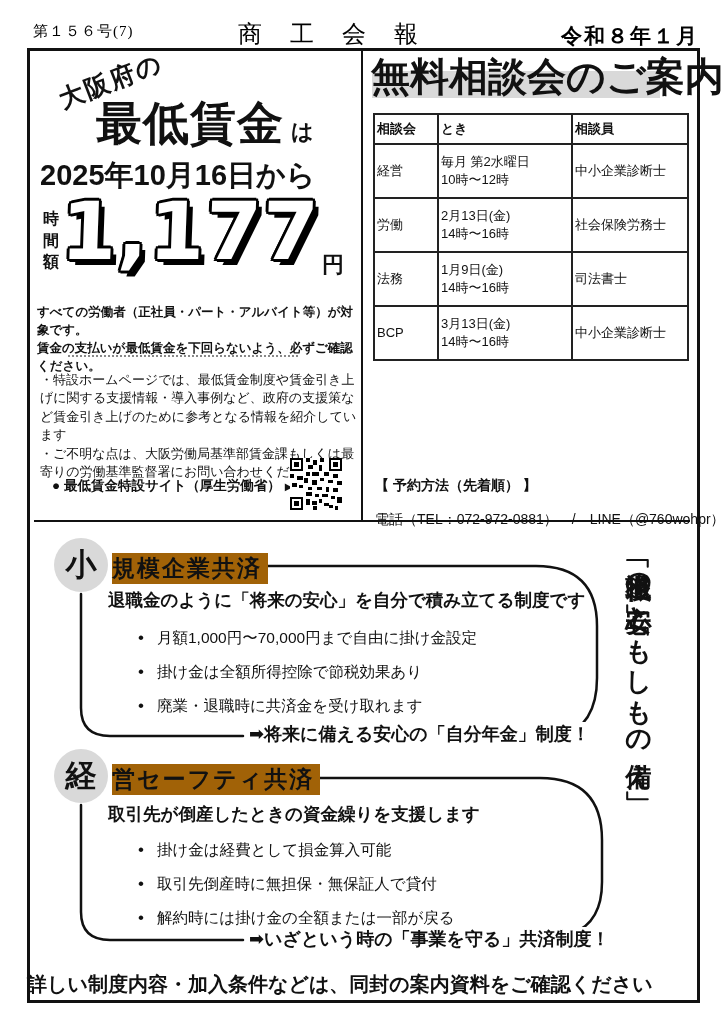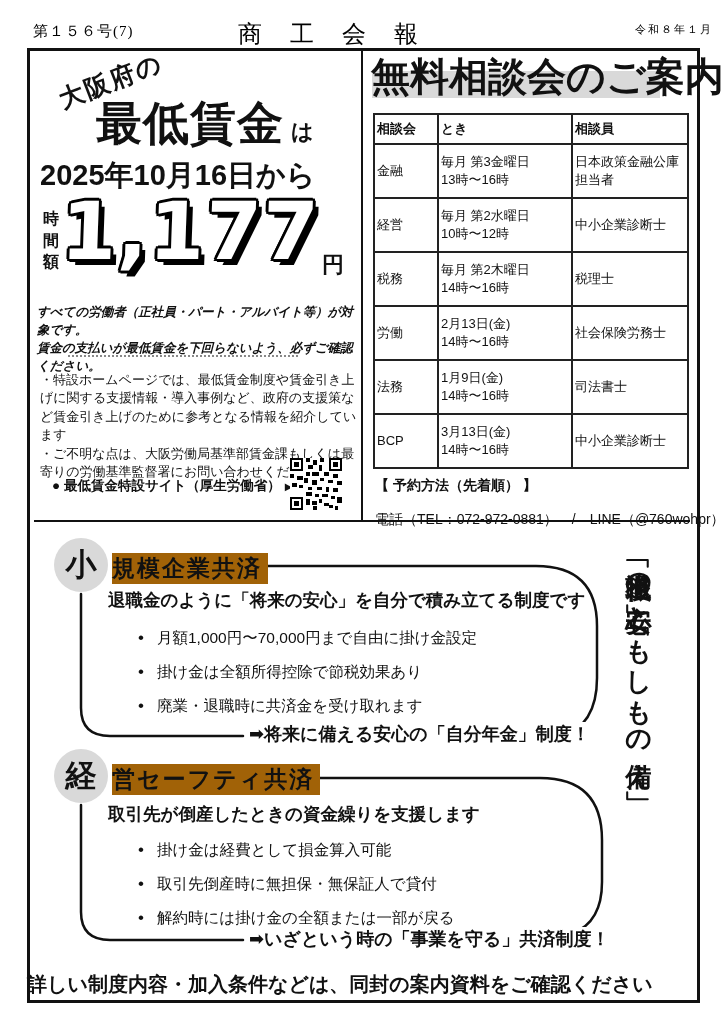--- a/index.html
+++ b/index.html
@@ -9,21 +9,21 @@
     color:#111;
     width:725px; height:1024px;
     position:relative; overflow:hidden;
   }
   .abs { position:absolute; }
 
   
   .hdr { font-family:"Liberation Serif","DejaVu Serif",serif; color:#000000; }
   .hdr-issue { left:33px; top:22px; font-size:15px; letter-spacing:1px; }
   .hdr-title { left:0; top:18px; width:658px; text-align:center; font-size:24px; letter-spacing:2px; }
-  .hdr-date  { right:12px; top:22px; font-size:11px; letter-spacing:2px; }
+  .hdr-date  { right:26px; top:22px; font-size:21px; letter-spacing:2px;font-weight:bold; }
 
   
   .outer-box { left:27px; top:48px; width:673px; height:955px; border:3px solid #111; background:#fff; }
   .v-divider { left:361px; top:48px; width:2px; height:474px; background:#111; }
   .h-divider { left:34px; top:520px; width:656px; height:2px; background:#111; }
 
   
   .osaka-no { left:60px; top:84px; font-size:25px; font-weight:800; transform:rotate(-21deg); transform-origin:left center; letter-spacing:2px; }
   .wage-title { left:96px; top:93px; font-size:46px; font-weight:900; letter-spacing:1px; white-space:nowrap; }
   .wage-wa { font-size:22px; font-weight:800; margin-left:7px; }
@@ -34,21 +34,21 @@
     font-family:"DejaVu Sans",sans-serif;
     font-size:80px; font-weight:800; line-height:1;
     color:#fff; letter-spacing:1px;
     -webkit-text-stroke:4px #000; paint-order:stroke fill;
     text-shadow: 6px 6px 0 #000,
       -2px -2px 0 #000, 2px -2px 0 #000, -2px 2px 0 #000, 2px 2px 0 #000,
       -3px 0 0 #000, 3px 0 0 #000, 0 3px 0 #000, 0 -3px 0 #000;
     transform:skewX(-2deg);
   }
   .yen { left:322px; top:250px; font-size:22px; font-weight:800; }
-  .wage-note { left:37px; top:303px; width:322px; font-size:12.5px; font-weight:600; line-height:1.45;font-style:italic; }
+  .wage-note { left:37px; top:303px; width:322px; font-size:12.5px; font-weight:600; line-height:1.45; }
   .dotted-rule { left:68px; top:355px; width:230px; border-top:2px dotted #888; }
   .wage-info { left:40px; top:371px; width:320px; font-size:13px; font-weight:500; line-height:1.42; }
   .site-line { left:52px; top:477px; font-size:13.5px; font-weight:700; white-space:nowrap; }
   .site-arrows { font-size:10px; letter-spacing:1px; }
   .qr { left:290px; top:458px; width:52px; height:52px; }
 
   
   .consult-title { left:371px; top:50px; font-size:39px; font-weight:900; letter-spacing:0; white-space:nowrap; z-index:2; }
   .title-hl { left:372px; top:71px; width:288px; height:27px; background:#d9d9d9; z-index:1; }
   table.consult { left:373px; top:113px; border-collapse:collapse; table-layout:fixed; z-index:2; }
@@ -189,37 +189,24 @@
     </colgroup>
   <thead>
     <tr>
       <th>相談会</th>
       <th>とき</th>
       <th>相談員</th>
     </tr>
   </thead>
   <tbody>
     <tr>
-      <td>金融</td>
-      <td>毎月 第3金曜日
-13時〜16時</td>
-      <td>日本政策金融公庫
-担当者</td>
-    </tr>
-    <tr>
       <td>経営</td>
       <td>毎月 第2水曜日
 10時〜12時</td>
       <td>中小企業診断士</td>
-    </tr>
-    <tr>
-      <td>税務</td>
-      <td>毎月 第2木曜日
-14時〜16時</td>
-      <td>税理士</td>
     </tr>
     <tr>
       <td>労働</td>
       <td>2月13日(金)
 14時〜16時</td>
       <td>社会保険労務士</td>
     </tr>
     <tr>
       <td>法務</td>
       <td>1月9日(金)

